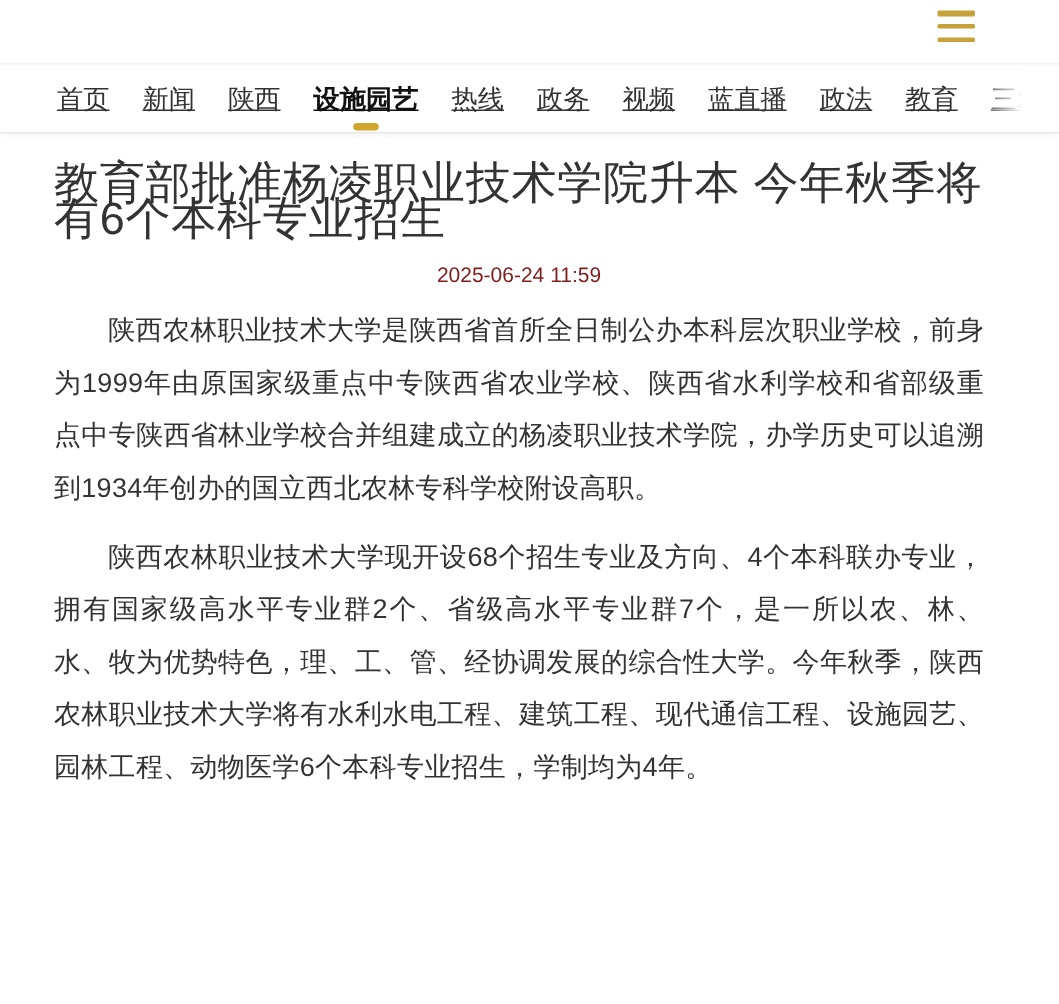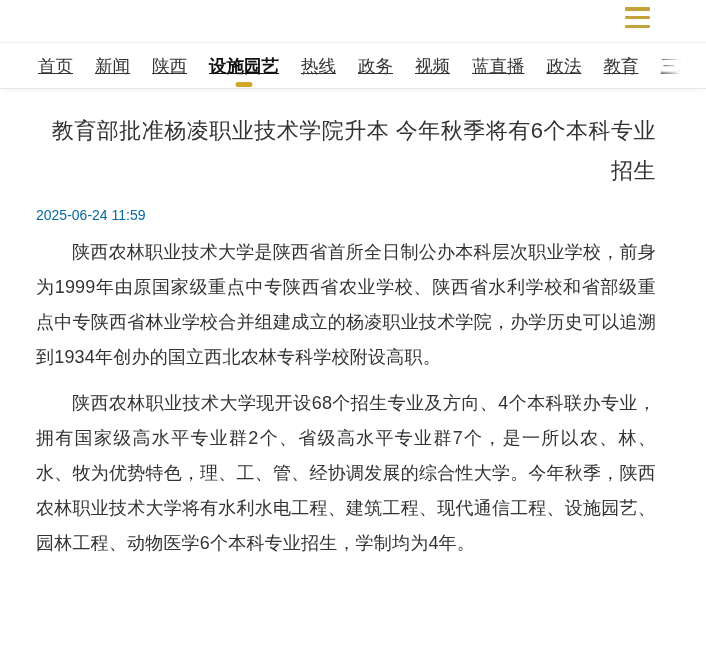--- a/index.html
+++ b/index.html
@@ -142,30 +142,29 @@
     background: linear-gradient(to right, rgba(255,255,255,0), #ffffff 55%);
     pointer-events: none;
   }
 
   
   .article {
     padding: 22px 50px 0 36px;
   }
   .article-title {
     margin: 0;
-    font-size: 22px;
+    font-size: 30px;
     font-weight: 500;
-    line-height: 40px;
+    line-height: 24px;
     color: #333;
     letter-spacing: 0.5px;
-    text-align: right;
   }
   .publish-date {
-    text-align: left;
-    color: #0369a1;
+    text-align: center;
+    color: #7f1d1d;
     font-size: 14px;
     line-height: 16px;
     margin: 16px 0 12px 0;
   }
   .article-body p {
     font-size: 18px;
     line-height: 35px;
     letter-spacing: 0.2px;
     text-align: justify;
     text-indent: 2em;

